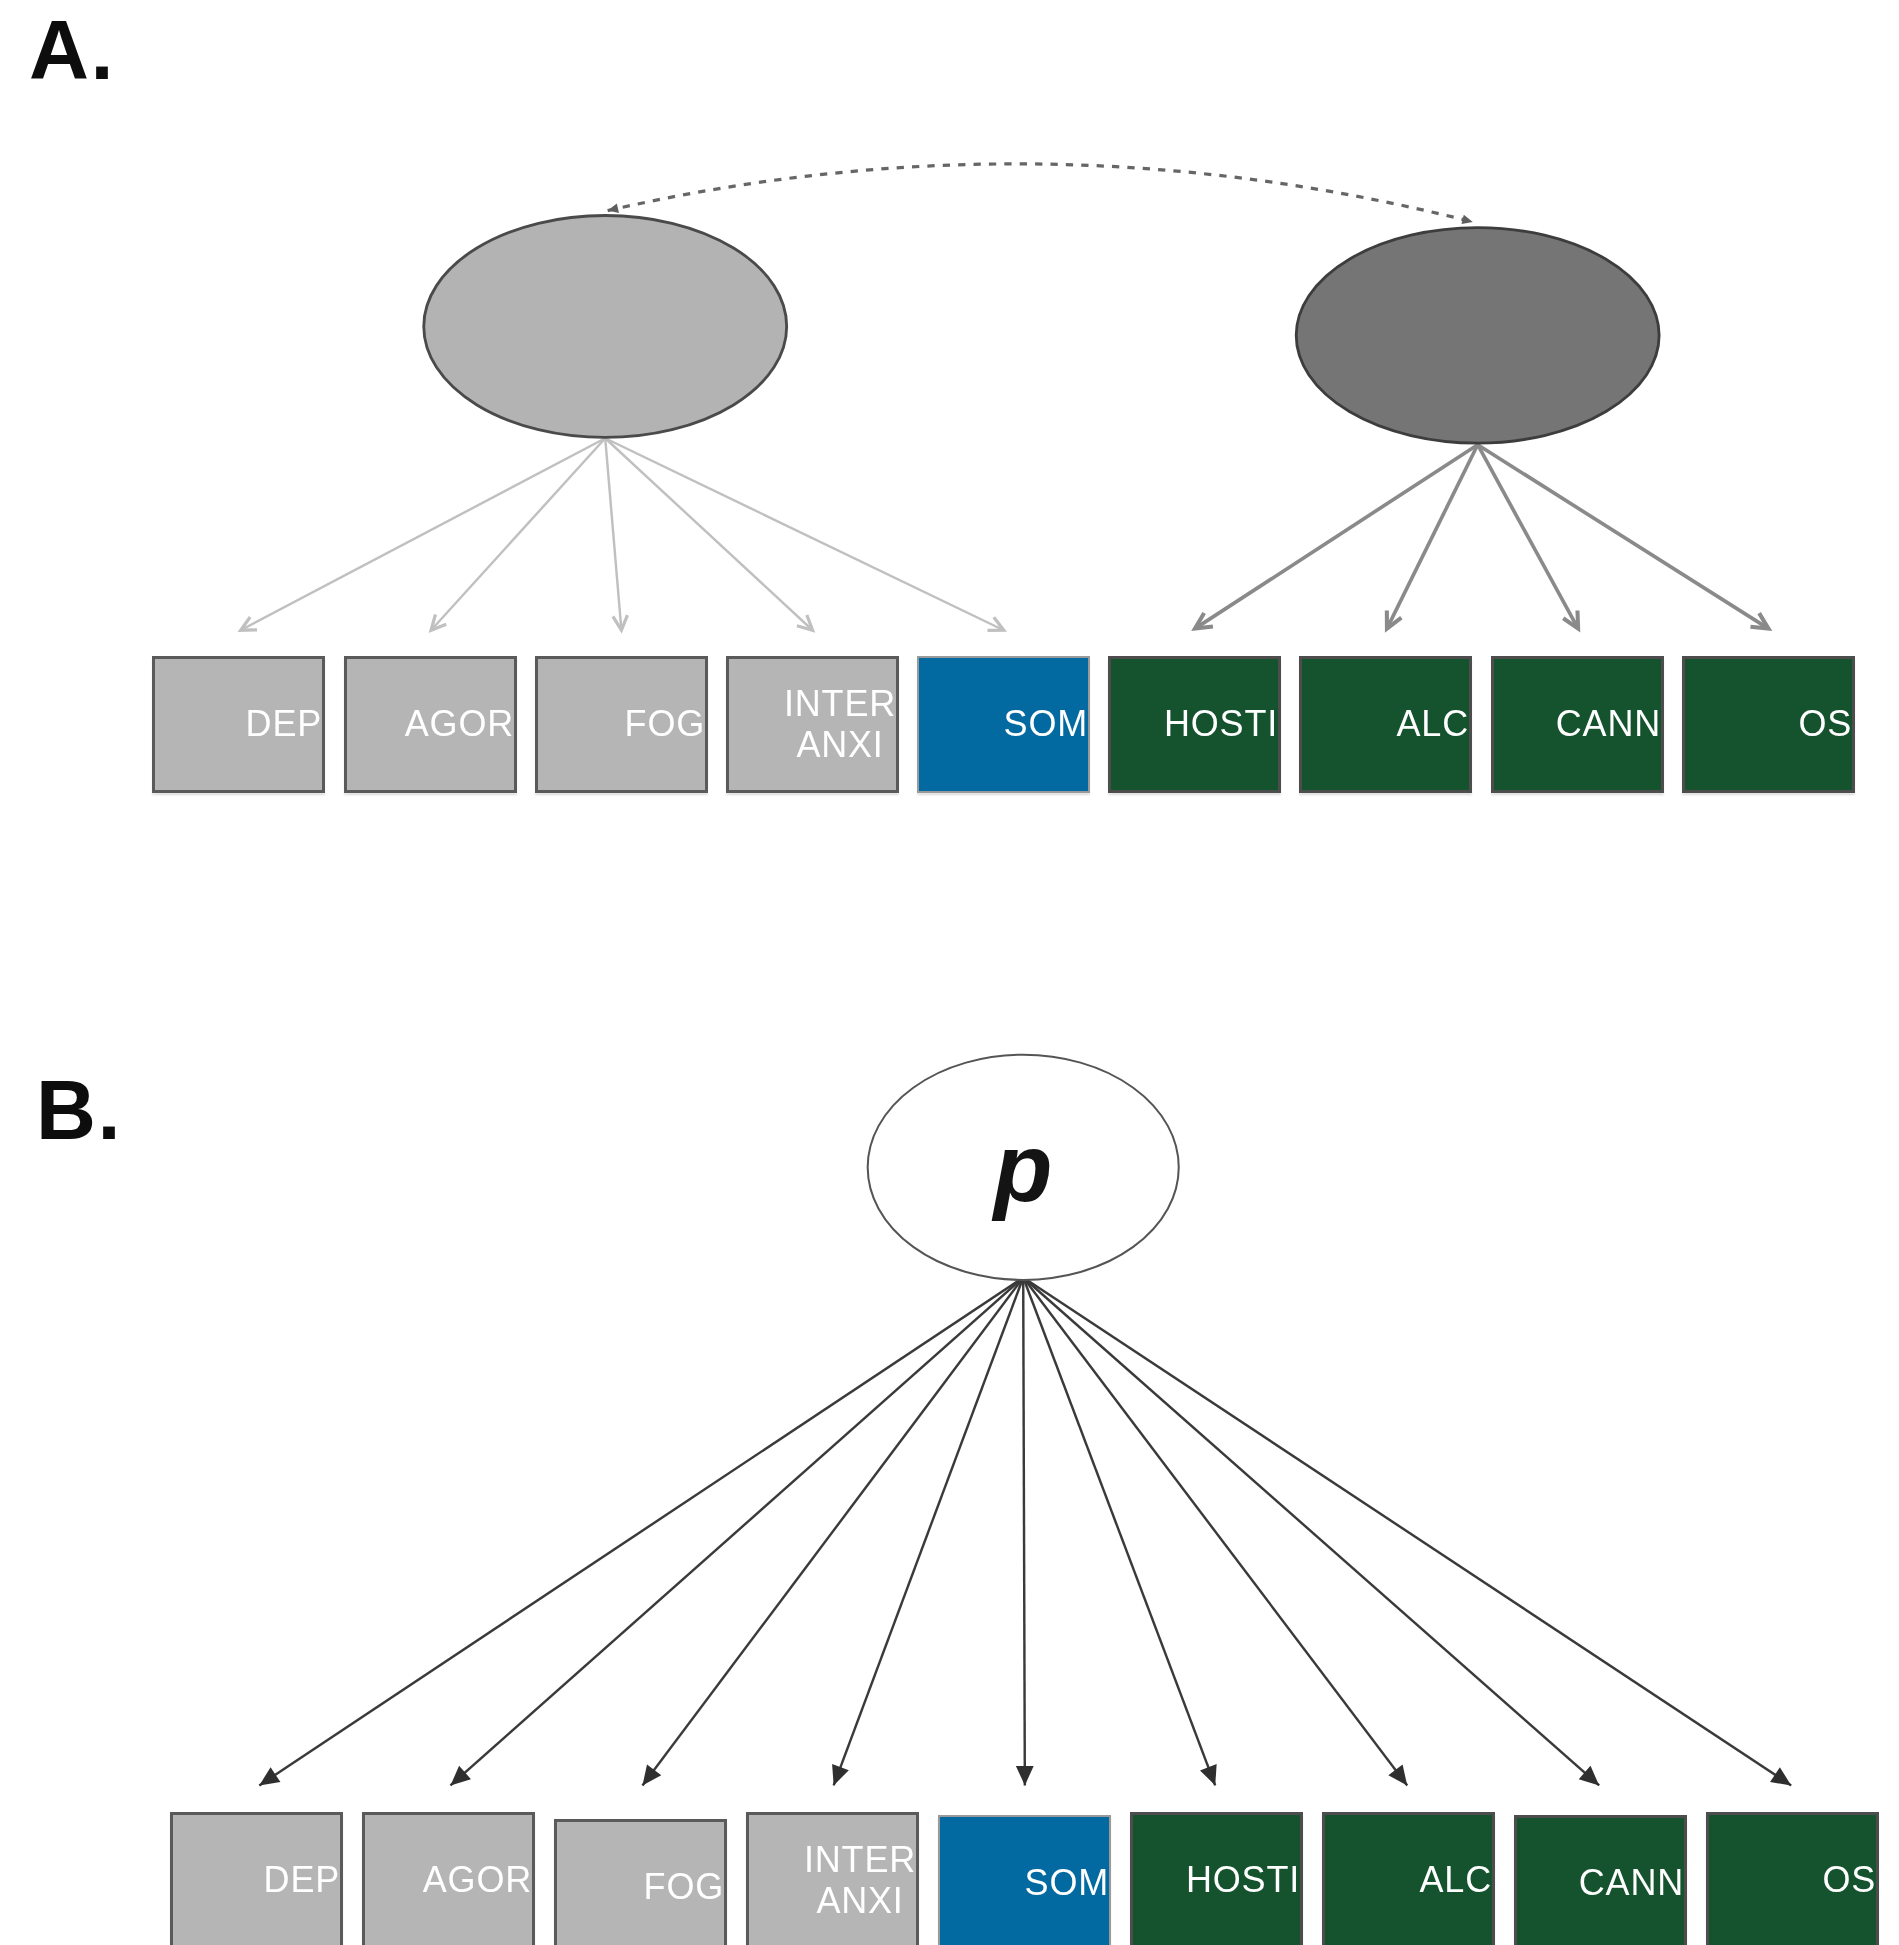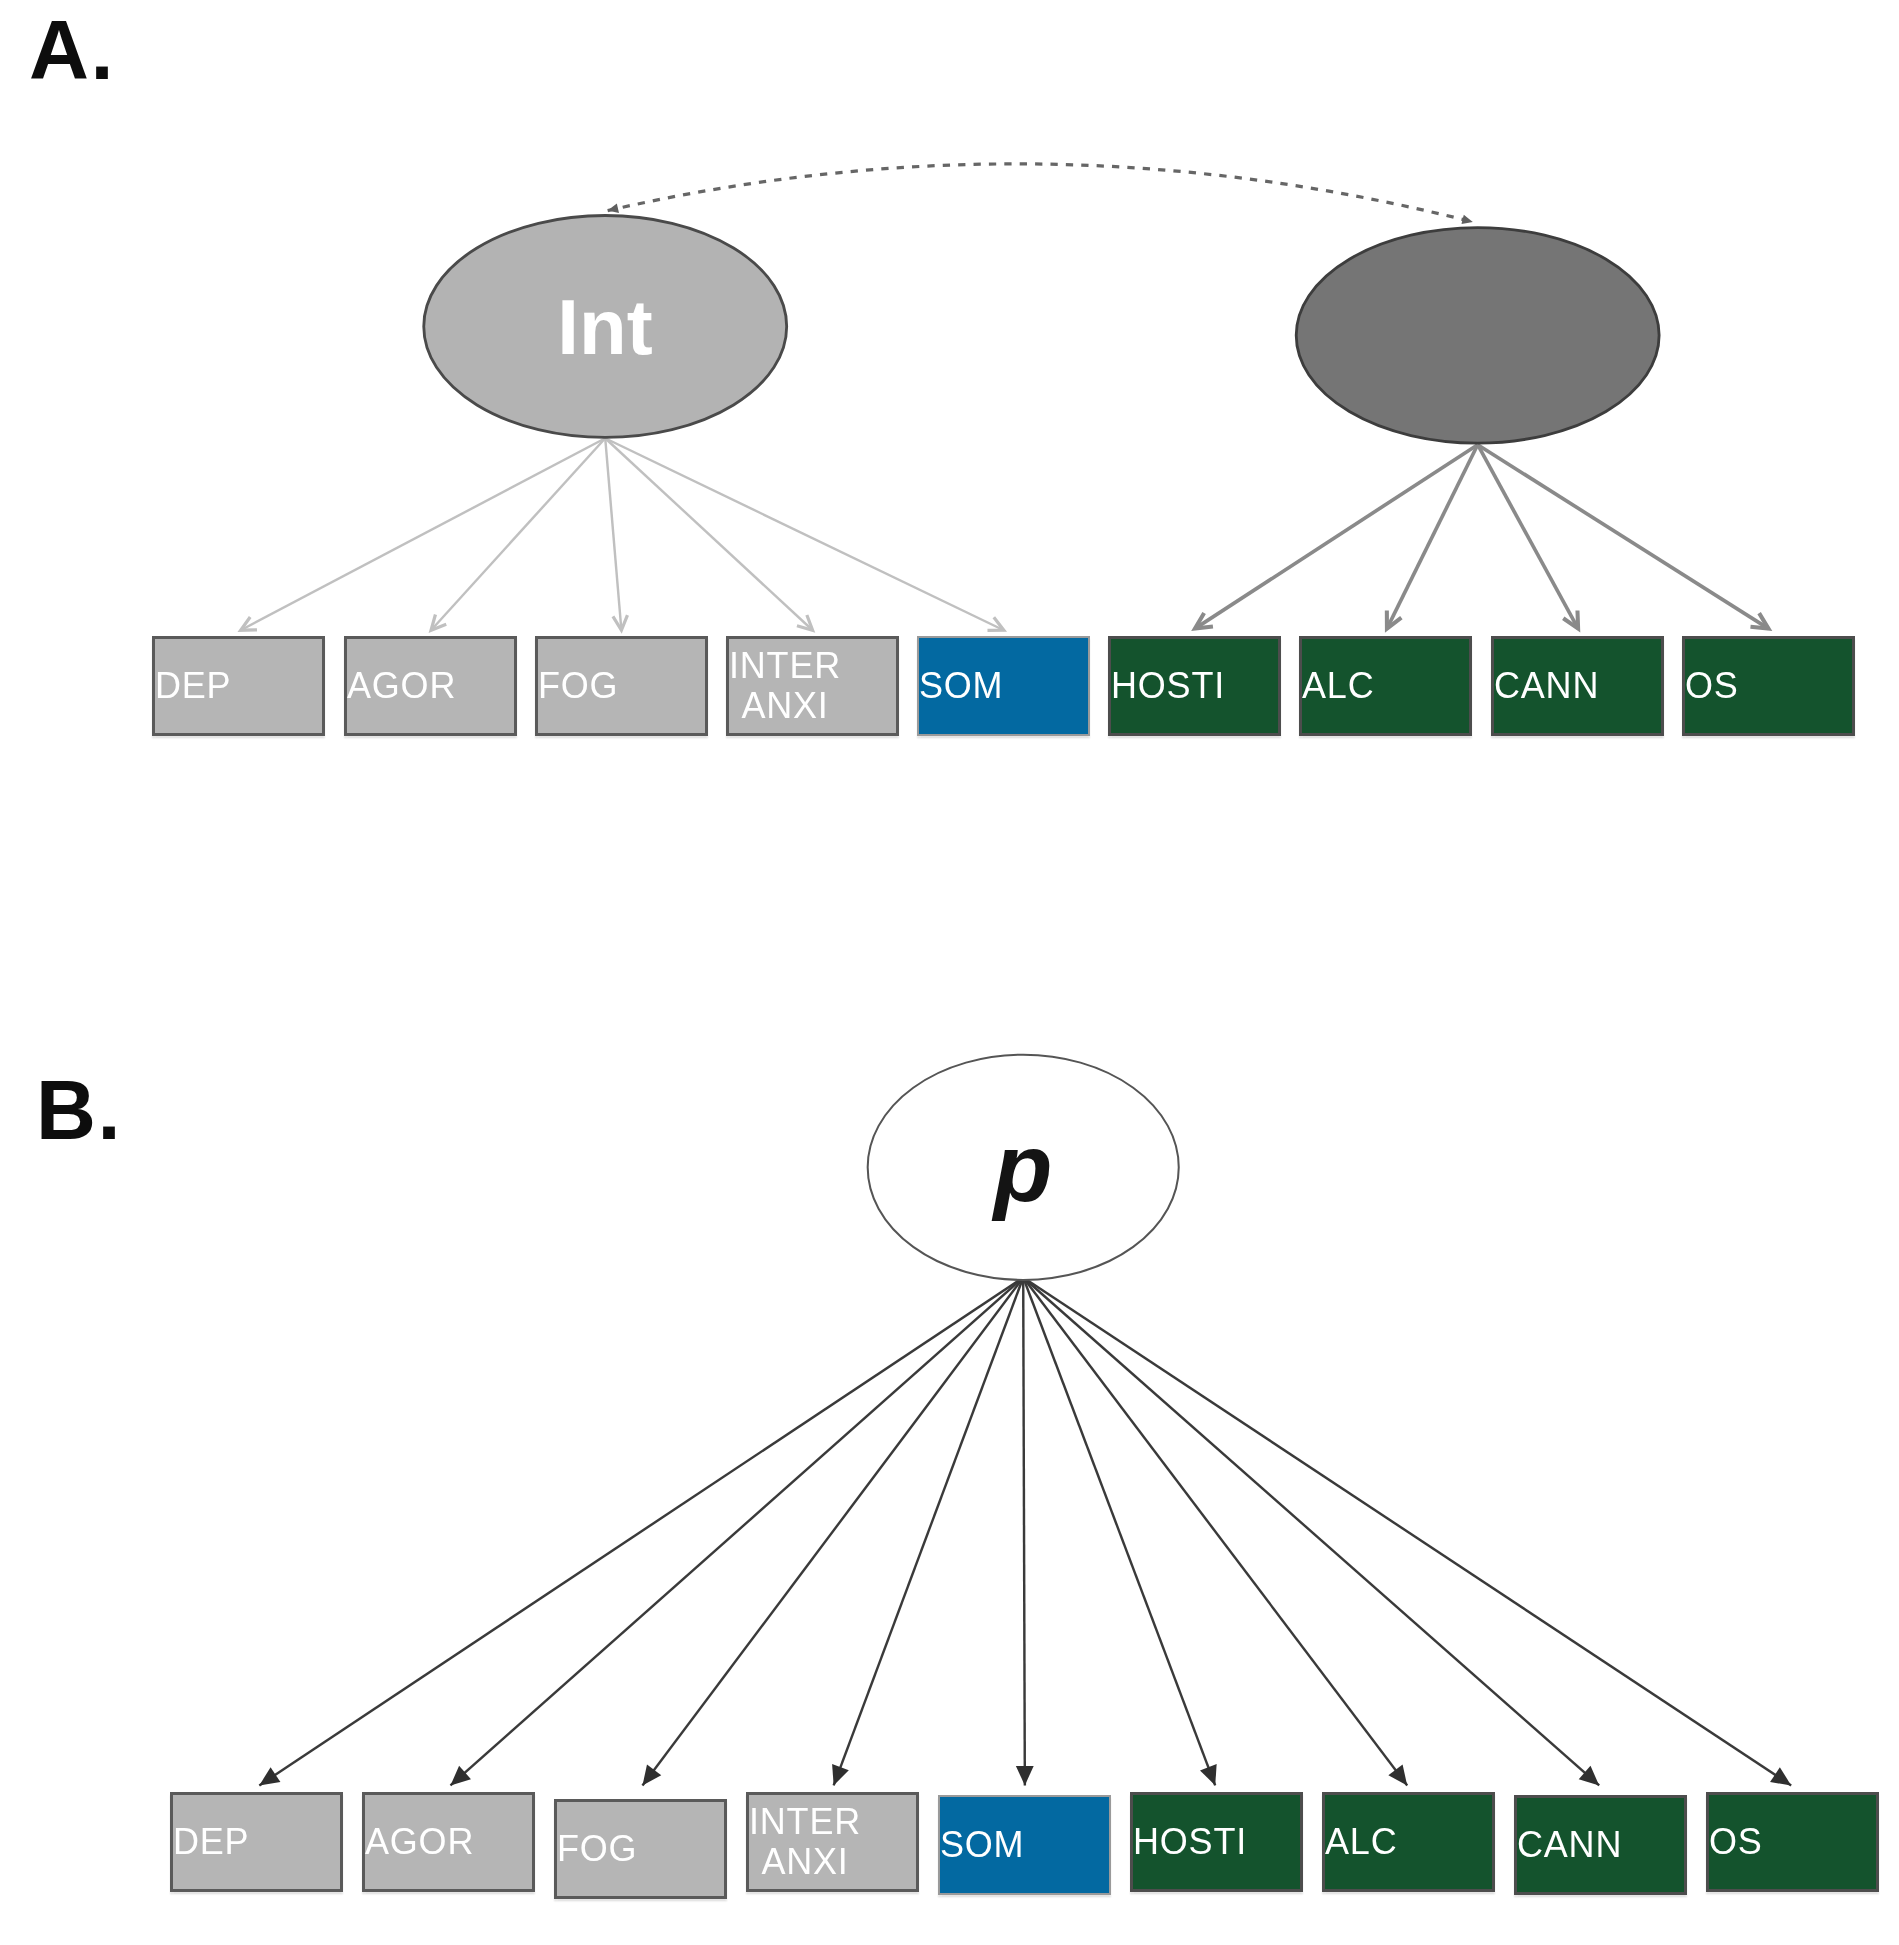--- a/index.html
+++ b/index.html
@@ -45,27 +45,28 @@
     justify-content: center;
     font-size: 96px;
     font-weight: 700;
     font-style: italic;
     color: #141414;
     pointer-events: none;
   }
   .ind-box {
     position: absolute;
     width: 173px;
-    height: 100px;
+    height: 137px;
     display: flex;
     align-items: center;
-    justify-content: flex-start;
+    justify-content: flex-end;
     text-align: center;
     box-sizing: border-box;
     box-shadow: 0 3.2px 1.6px rgba(0,0,0,0.10);
+    margin-top: 20px;
   }
   .ind-box .box-label {
     font-size: 36px;
     color: #ffffff;
     white-space: pre-line;
     line-height: 1.12;
     letter-spacing: 0.8px;
   }
   .v-light   { background: #b5b5b5; border: 3.2px solid #5a5a5a; }
   .v-lighter { background: #0369a1; border: 2.4px solid #9a9a9a; }
@@ -120,21 +121,20 @@
     <line x1="1263" y1="1577" x2="1737" y2="2204" stroke="#3a3a3a" stroke-width="3" marker-end="url(#head-dark)"></line>
     <line x1="1263" y1="1577" x2="1974" y2="2204" stroke="#3a3a3a" stroke-width="3" marker-end="url(#head-dark)"></line>
     <line x1="1263" y1="1577" x2="2211" y2="2204" stroke="#3a3a3a" stroke-width="3" marker-end="url(#head-dark)"></line>
 
     <ellipse cx="1263" cy="1441" rx="192" ry="139" stroke="#555555" stroke-width="2.5" fill="#ffffff"></ellipse>
   </svg>
 
   <div class="panel-letter" style="left:29px; top:3.2px;">A.</div>
   <div class="panel-letter" style="left:36px; top:1063px;">B.</div>
 
-  <div class="ellipse-label" style="left:443px; top:266px;">Int</div>
   <div class="p-label" style="left:861px; top:1103px;">p</div>
 
   <div class="ind-box v-light" style="left:152px;  top:636px;">
       <span class="box-label">DEP</span>
     </div>
   <div class="ind-box v-light" style="left:344px;  top:636px;">
       <span class="box-label">AGOR</span>
     </div>
   <div class="ind-box v-light" style="left:535px;  top:636px;">
       <span class="box-label">FOG</span>

